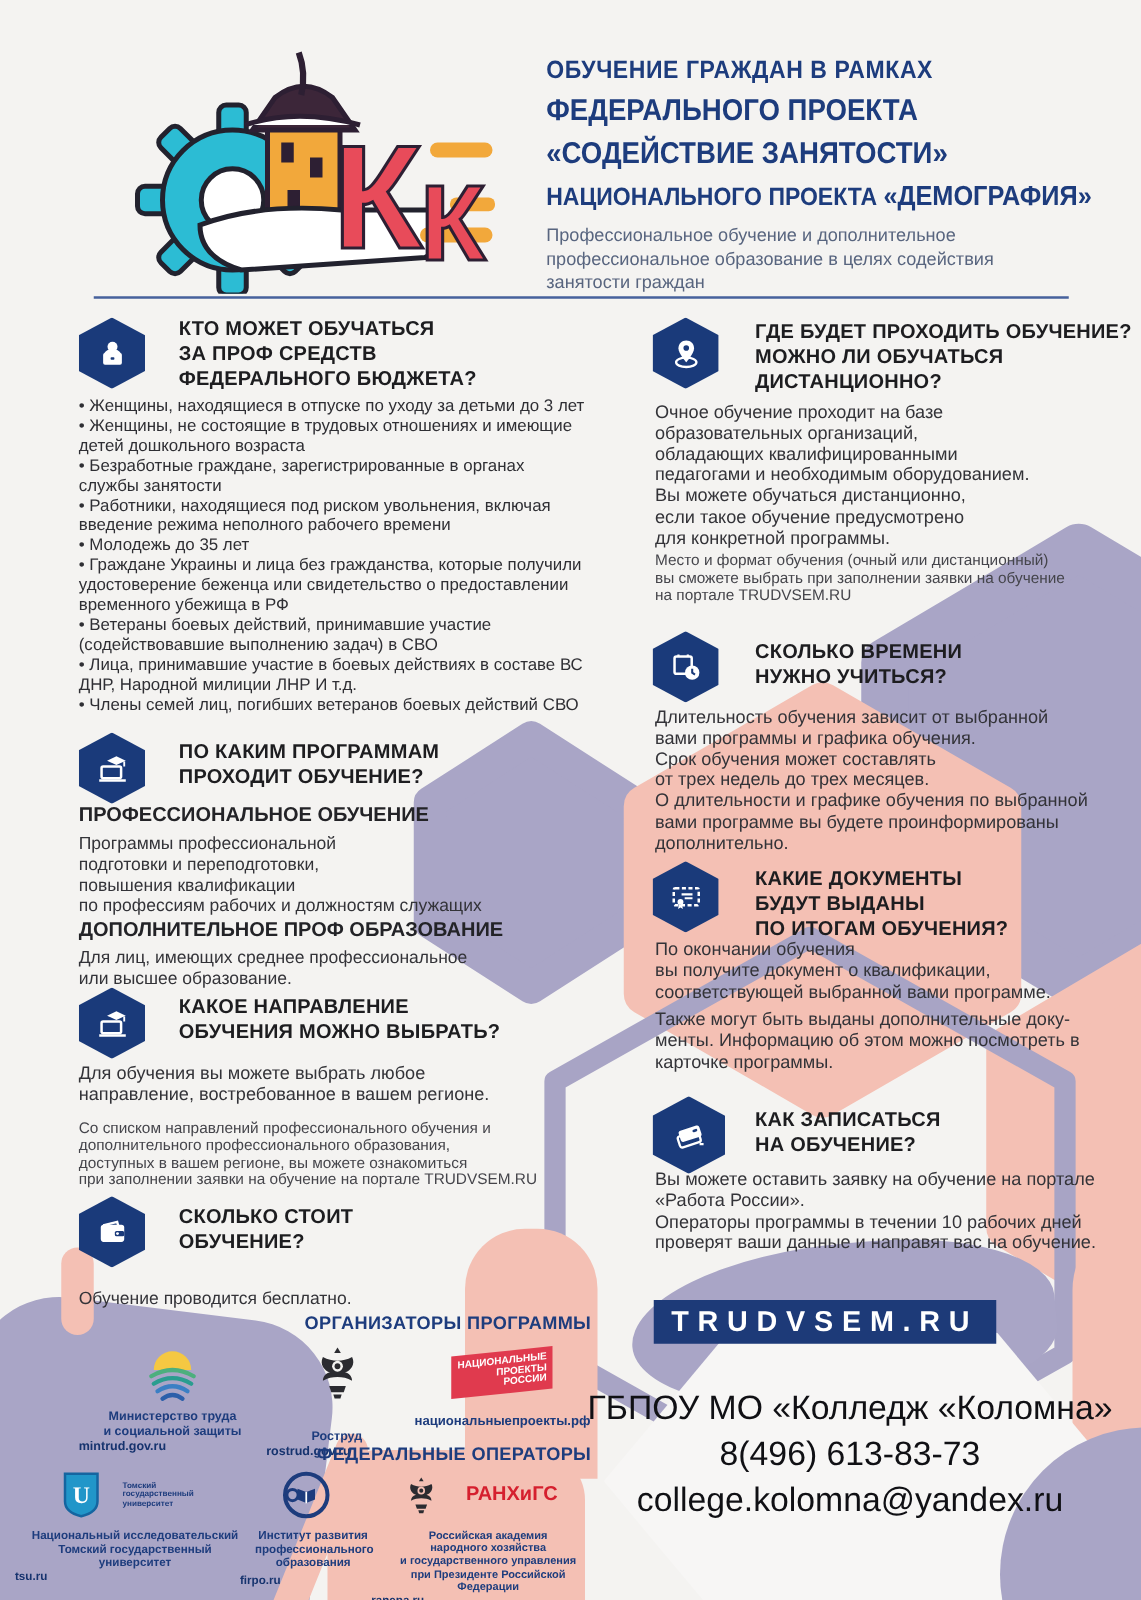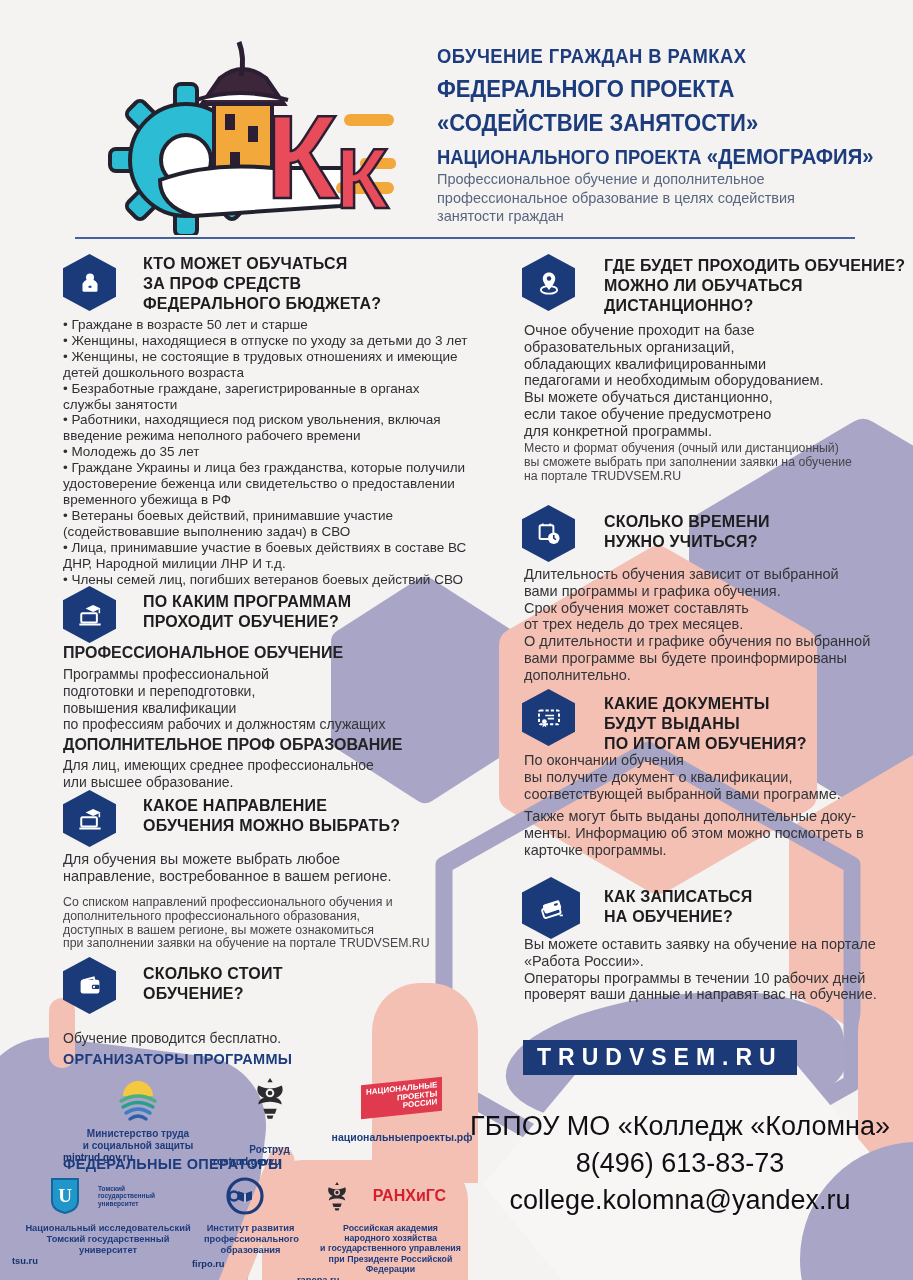--- a/index.html
+++ b/index.html
@@ -13,21 +13,21 @@
   .pre{white-space:pre-line;}
   .icon-hex{position:absolute;width:53px;height:57px;background:#1a3a7a;
             clip-path:polygon(50% 0,100% 25%,100% 75%,50% 100%,0 75%,0 25%);
             display:flex;align-items:center;justify-content:center;}
   .sec-title{position:absolute;font-size:16px;font-weight:bold;line-height:20px;color:#1d1d20;
              letter-spacing:.2px;}
   .body-txt{position:absolute;font-size:14px;line-height:16.8px;color:#333338;}
   .note-txt{position:absolute;font-size:12.3px;line-height:13.8px;color:#45454b;}
   .sub-title{position:absolute;font-size:16px;font-weight:bold;color:#232327;}
   .bullets{position:absolute;font-size:13.5px;line-height:15.9px;color:#2f2f34;width:408px;}
-  .blue-head{position:absolute;font-size:14.5px;font-weight:bold;color:#1d3c7d;text-align:left;
+  .blue-head{position:absolute;font-size:14.5px;font-weight:bold;color:#1d3c7d;text-align:right;
              letter-spacing:.3px;}
   .t-line{transform:scaleX(.92);transform-origin:0 50%;white-space:nowrap;color:#1d3c7d;}
   .banner{position:absolute;background:#1d3a78;color:#fff;font-weight:bold;font-size:23px;
           letter-spacing:7px;line-height:35px;padding:0 14px;}
   .contact{position:absolute;font-size:27px;line-height:37px;color:#101014;text-align:center;}
   .org-name{font-size:10px;line-height:11.8px;font-weight:bold;color:#1d3c7d;text-align:center;}
   .org-dom{font-size:10px;line-height:12px;font-weight:bold;color:#16336e;text-align:left;}
   .op-name{font-size:9.3px;line-height:10.8px;font-weight:bold;color:#1d3c7d;text-align:center;margin-left:12px;}
   .logo-box{display:flex;align-items:center;justify-content:center;}
   .flag{background:#e03a4e;color:#fff;font-weight:bold;font-size:8px;line-height:8.5px;
@@ -117,40 +117,39 @@
 
       <text x="168" y="168" font-family="Liberation Sans, sans-serif" font-weight="bold" font-size="118" fill="#e84b5a" stroke="#2d1f33" stroke-width="2.5">К</text>
       <text x="238" y="178" font-family="Liberation Sans, sans-serif" font-weight="bold" font-size="86" fill="#e84b5a" stroke="#2d1f33" stroke-width="2.5">К</text>
     </svg>
 
     <div class="abs" style="left:437px;top:45px;width:440px">
       <div class="t-line" style="font-size:20px;font-weight:bold;letter-spacing:.5px">ОБУЧЕНИЕ ГРАЖДАН В РАМКАХ</div>
       <div class="t-line" style="font-size:24px;font-weight:bold;margin-top:7px">ФЕДЕРАЛЬНОГО ПРОЕКТА</div>
       <div class="t-line" style="font-size:24px;font-weight:bold;margin-top:6px">«СОДЕЙСТВИЕ ЗАНЯТОСТИ»</div>
       <div class="t-line" style="font-size:20px;font-weight:bold;margin-top:7px"><span>НАЦИОНАЛЬНОГО ПРОЕКТА </span><span style="font-size:22px">«ДЕМОГРАФИЯ»</span></div>
-      <div class="pre" style="font-size:14.5px;line-height:18.5px;color:#58657f;">Профессиональное обучение и дополнительное
+      <div class="pre" style="font-size:14.5px;line-height:18.5px;color:#58657f;margin-top:10px">Профессиональное обучение и дополнительное
 профессиональное образование в целях содействия
 занятости граждан</div>
     </div>
 
     <div class="divider"></div>
 
     <div class="icon-hex" style="left:63px;top:254px">
       <svg width="30" height="30" viewBox="0 0 24 24">
           <circle cx="12" cy="7.5" r="3.2" fill="#fff"></circle>
           <path d="M6.5 12c1-2 3-3 5.5-3s4.5 1 5.5 3z" fill="#fff"></path>
           <rect x="6" y="11.5" width="12" height="7.5" rx="1.2" fill="#fff"></rect>
           <rect x="10.8" y="14.2" width="2.4" height="1.6" rx=".5" fill="#1a3a7a"></rect>
         </svg>
     </div>
     <div class="sec-title pre" style="left:143px;top:254px">КТО МОЖЕТ ОБУЧАТЬСЯ
 ЗА ПРОФ СРЕДСТВ
 ФЕДЕРАЛЬНОГО БЮДЖЕТА?</div>
     <div class="bullets" style="left:63px;top:317px">
-        <div class="bullet">•  Граждане в возрасте 50 лет и старше</div>
         <div class="bullet">•  Женщины, находящиеся в отпуске по уходу за детьми до 3 лет</div>
         <div class="bullet">•  Женщины, не состоящие в трудовых отношениях и имеющие детей дошкольного возраста</div>
         <div class="bullet">•  Безработные граждане, зарегистрированные в органах службы занятости</div>
         <div class="bullet">•  Работники, находящиеся под риском увольнения, включая введение режима неполного рабочего времени</div>
         <div class="bullet">•  Молодежь до 35 лет</div>
         <div class="bullet">•  Граждане Украины и лица без гражданства, которые получили удостоверение беженца или свидетельство о предоставлении временного убежища в РФ</div>
         <div class="bullet">•  Ветераны боевых действий, принимавшие участие (содействовавшие выполнению задач) в СВО</div>
         <div class="bullet">•  Лица, принимавшие участие в боевых действиях в составе ВС ДНР, Народной милиции ЛНР И т.д.</div>
         <div class="bullet">•  Члены семей лиц, погибших ветеранов боевых действий СВО</div>
       </div>

